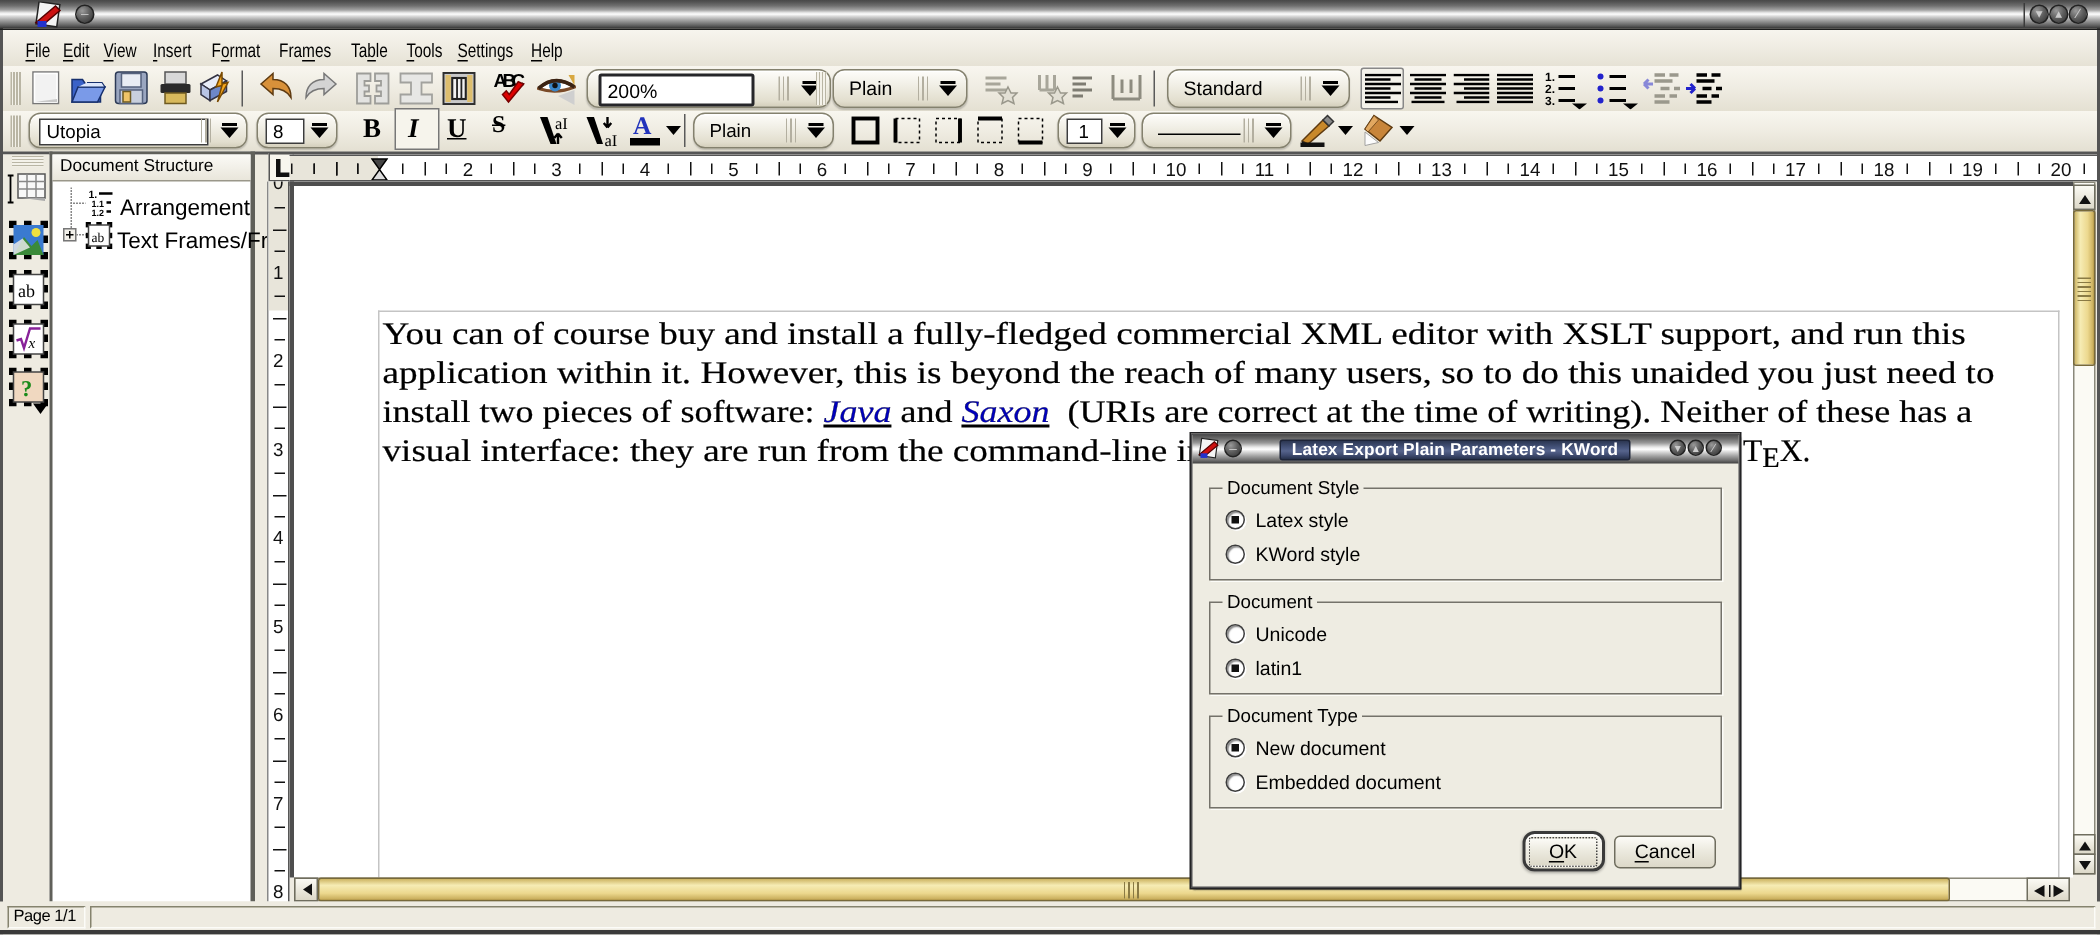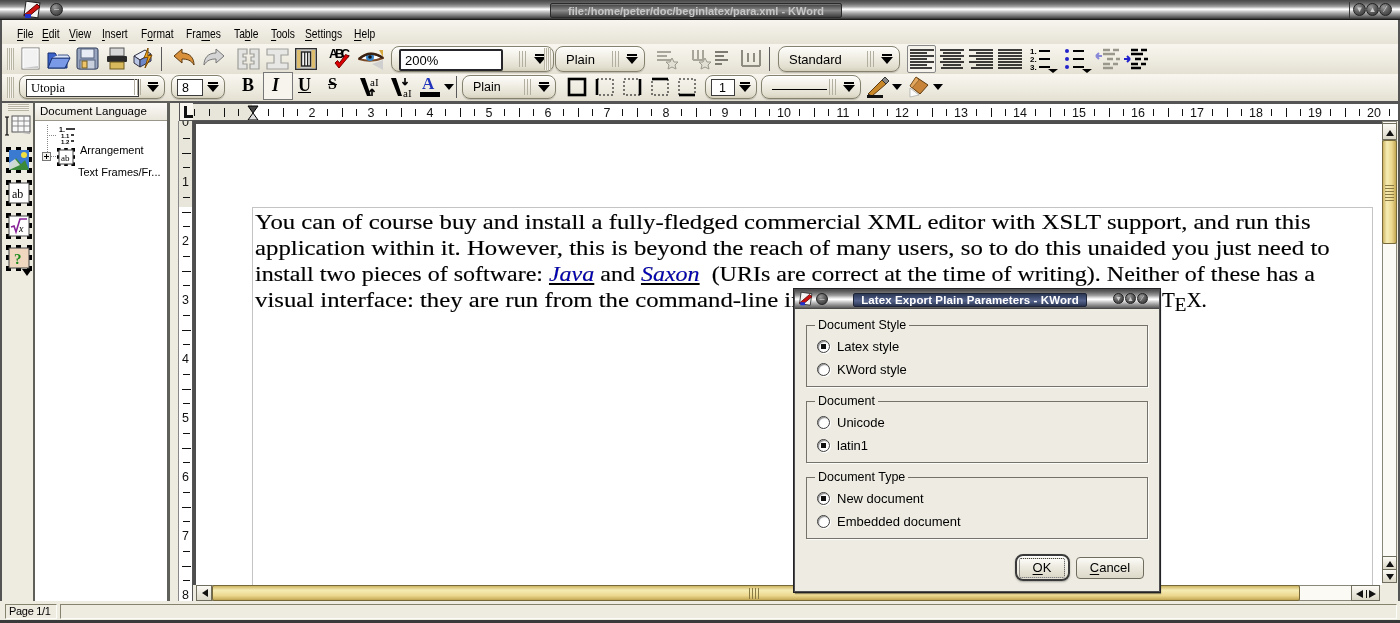--- a/index.html
+++ b/index.html
@@ -55,21 +55,21 @@
 #lefttools { position:absolute; left:2px; top:103px; width:31px; height:498px; background:#eeebe1; }
 #lefttools .handle2 { position:absolute; left:6px; top:1px; width:21px; height:7px;
   background:repeating-linear-gradient(180deg,#b9b5a4 0 1px,#f4f2ea 1px 2px); }
 
 
 #dspanel { position:absolute; left:33px; top:101px; width:137px; height:500px; background:#fff;
   border:2px solid #60605a; border-right-width:3px; border-bottom:none; }
 #dshead { position:absolute; left:0px; top:0px; width:132px; height:18px;
   background:linear-gradient(180deg,#fbfaf6,#e9e6db); border-bottom:1px solid #9a978a;
   font-size:11.5px; color:#000; padding-left:5px; line-height:17px; }
-#dspanel .ti { position:absolute; font-size:11px; color:#000; white-space:nowrap;margin-top:14px; }
+#dspanel .ti { position:absolute; font-size:15px; color:#000; white-space:nowrap; }
 
 
 #corner { position:absolute; left:179px; top:102px; width:17px; height:19px; background:#f8f6ee;
   border:1px solid #555; }
 #corner:before { content:""; position:absolute; left:4px; top:3px; width:3px; height:12px; background:#111; }
 #corner:after { content:""; position:absolute; left:4px; top:12px; width:10px; height:3px; background:#111; }
 #hruler { position:absolute; left:193px; top:103px; width:1205px; height:18px; background:#fff;
   border-top:1px solid #555; border-bottom:1px solid #555; overflow:hidden; }
 #hruler .margin { position:absolute; left:0; top:0; width:59px; height:18px; background:#e8e5da; }
 .htick { position:absolute; top:5px; width:1px; height:7px; background:#111; }
@@ -134,21 +134,20 @@
 
 <div id="titlebar">
   <svg class="icon" style="left:22px; top:1px;" width="22" height="19" viewBox="0 0 22 19">
     <rect x="3" y="1" width="14" height="15" fill="#f4f4f4" stroke="#222" transform="rotate(8 10 8)"></rect>
     <path d="M2 14 L15 3 L18 6 L6 16 Z" fill="#cc1111" stroke="#550000"></path>
     <rect x="3" y="13" width="6" height="4" fill="#2233cc"></rect>
   </svg>
   <div class="wbtn" style="left:50px; top:3px;">
       <span>–</span>
     </div>
-  <div class="titleband" id="mtitle">file:/home/peter/doc/beginlatex/para.xml - KWord</div>
   <div style="position:absolute; left:1349px; top:2px; width:1px; height:16px; background:#3a3a3a;"></div>
   <div class="wbtn" style="left:1353px; top:3px;">
       <span>▾</span>
     </div>
   <div class="wbtn" style="left:1366px; top:3px;">
       <span>▴</span>
     </div>
   <div class="wbtn" style="left:1379px; top:3px;">
       <span>∕</span>
     </div>
@@ -342,21 +341,21 @@
         <path d="M8 2 L15 2 M18 2 L24 2 M8 6 L20 6 M12 11 L18 11 M21 11 L25 11 M8 16 L15 16 M18 16 L23 16 M8 20 L18 20"></path>
       </g>
     <path d="M1 11 L7 11 M7 11 L4 8 M7 11 L4 14" stroke="#2222cc" stroke-width="2" fill="none"></path>
   </svg>
 </div>
 
 <div class="tbrow" id="tb2">
   <div class="handle" style="left:5px; top:3px; height:21px;"></div>
 
   <div class="combo" style="left:17px; top:1px; width:146px; height:24px;">
-    <div class="cfield" style="left:6px; top:3px; width:113px; height:17px; padding:0 0 16px 4px; font-size:12.5px; line-height:17px;font-family:Liberation Serif, serif;">Utopia</div>
+    <div class="cfield" style="left:6px; top:3px; width:113px; height:17px; padding:0 0 16px 4px; font-size:12.5px; line-height:17px;">Utopia</div>
     <div class="grip" style="right:22px; top:3px; bottom:3px;"></div>
       <div class="arrow" style="right:5px;"></div>
   </div>
 
   <div class="combo" style="left:169px; top:1px; width:54px; height:24px;">
     <div class="cfield" style="left:5px; top:3px; width:26px; height:17px; padding:0 0 0 4px; font-size:12.5px; line-height:17px;">8</div>
     <div class="arrow" style="right:5px;"></div>
   </div>
   <div class="fmt" style="left:240px; top:1px; font-weight:bold; font-size:18px; font-family:'Liberation Serif',serif;">B</div>
   <div style="position:absolute; left:261px; top:-2px; width:30px; height:28px; border:1px solid #777; background:#f6f4ec;"></div>
@@ -503,21 +502,21 @@
         <rect x="10" y="21" width="5" height="5"></rect>
         <rect x="21" y="21" width="5" height="5"></rect>
       </g>
     <rect x="3" y="3" width="20" height="20" fill="#f0d8c0" stroke="#444"></rect>
     <text x="8" y="19" font-size="15" font-weight="bold" fill="#1a8a1a" font-family="Liberation Serif, serif">?</text>
   </svg>
   <div style="position:absolute; left:20px; top:166px; width:0; height:0; border-left:5px solid transparent; border-right:5px solid transparent; border-top:7px solid #000;"></div>
 </div>
 
 <div id="dspanel">
-  <div id="dshead">Document Language</div>
+  <div id="dshead">Document Structure</div>
   <div style="position:absolute; left:12px; top:22px; width:1px; height:32px; background:repeating-linear-gradient(180deg,#888 0 1px,transparent 1px 2px);"></div>
   <div style="position:absolute; left:12px; top:32px; width:10px; height:1px; background:repeating-linear-gradient(90deg,#888 0 1px,transparent 1px 2px);"></div>
   <div style="position:absolute; left:12px; top:53px; width:10px; height:1px; background:repeating-linear-gradient(90deg,#888 0 1px,transparent 1px 2px);"></div>
 
   <svg class="icon" style="left:23px; top:22px;" width="20" height="20" viewBox="0 0 20 20">
     <text x="1" y="7" font-size="7" font-weight="bold" fill="#000">1.</text>
     <text x="3" y="13" font-size="6" font-weight="bold" fill="#000">1.1</text>
     <text x="3" y="19" font-size="6" font-weight="bold" fill="#000">1.2</text>
     <path d="M8 4 L17 4 M13 10 L16 10 M13 16 L16 16" stroke="#000" stroke-width="1.6"></path>
   </svg>

